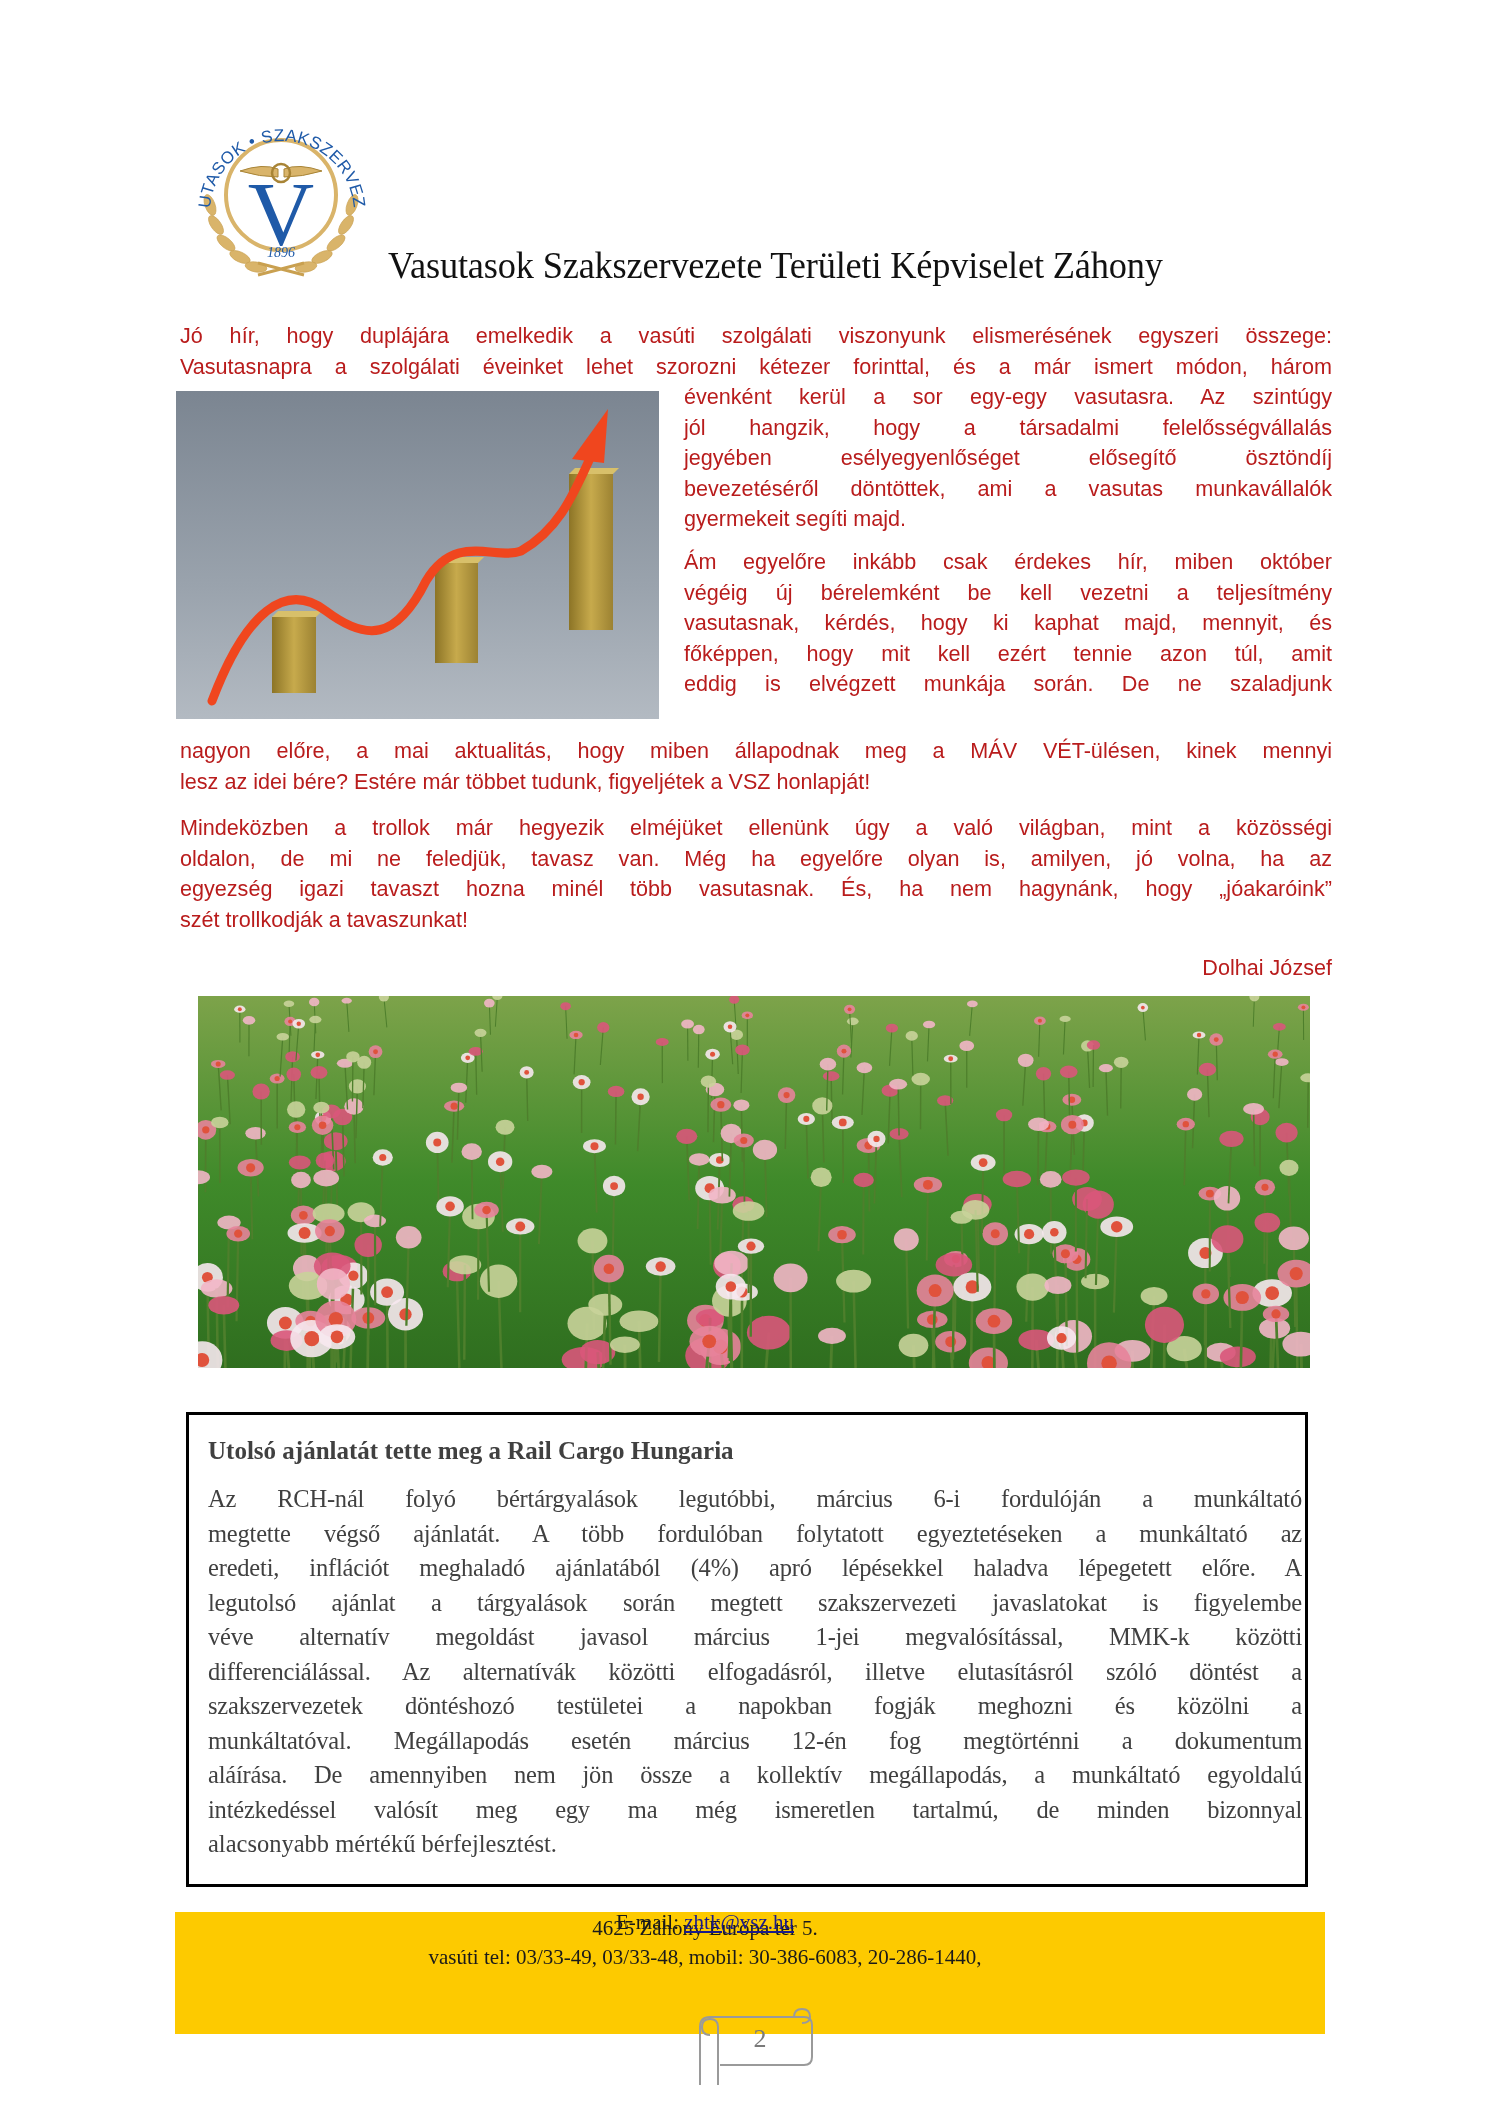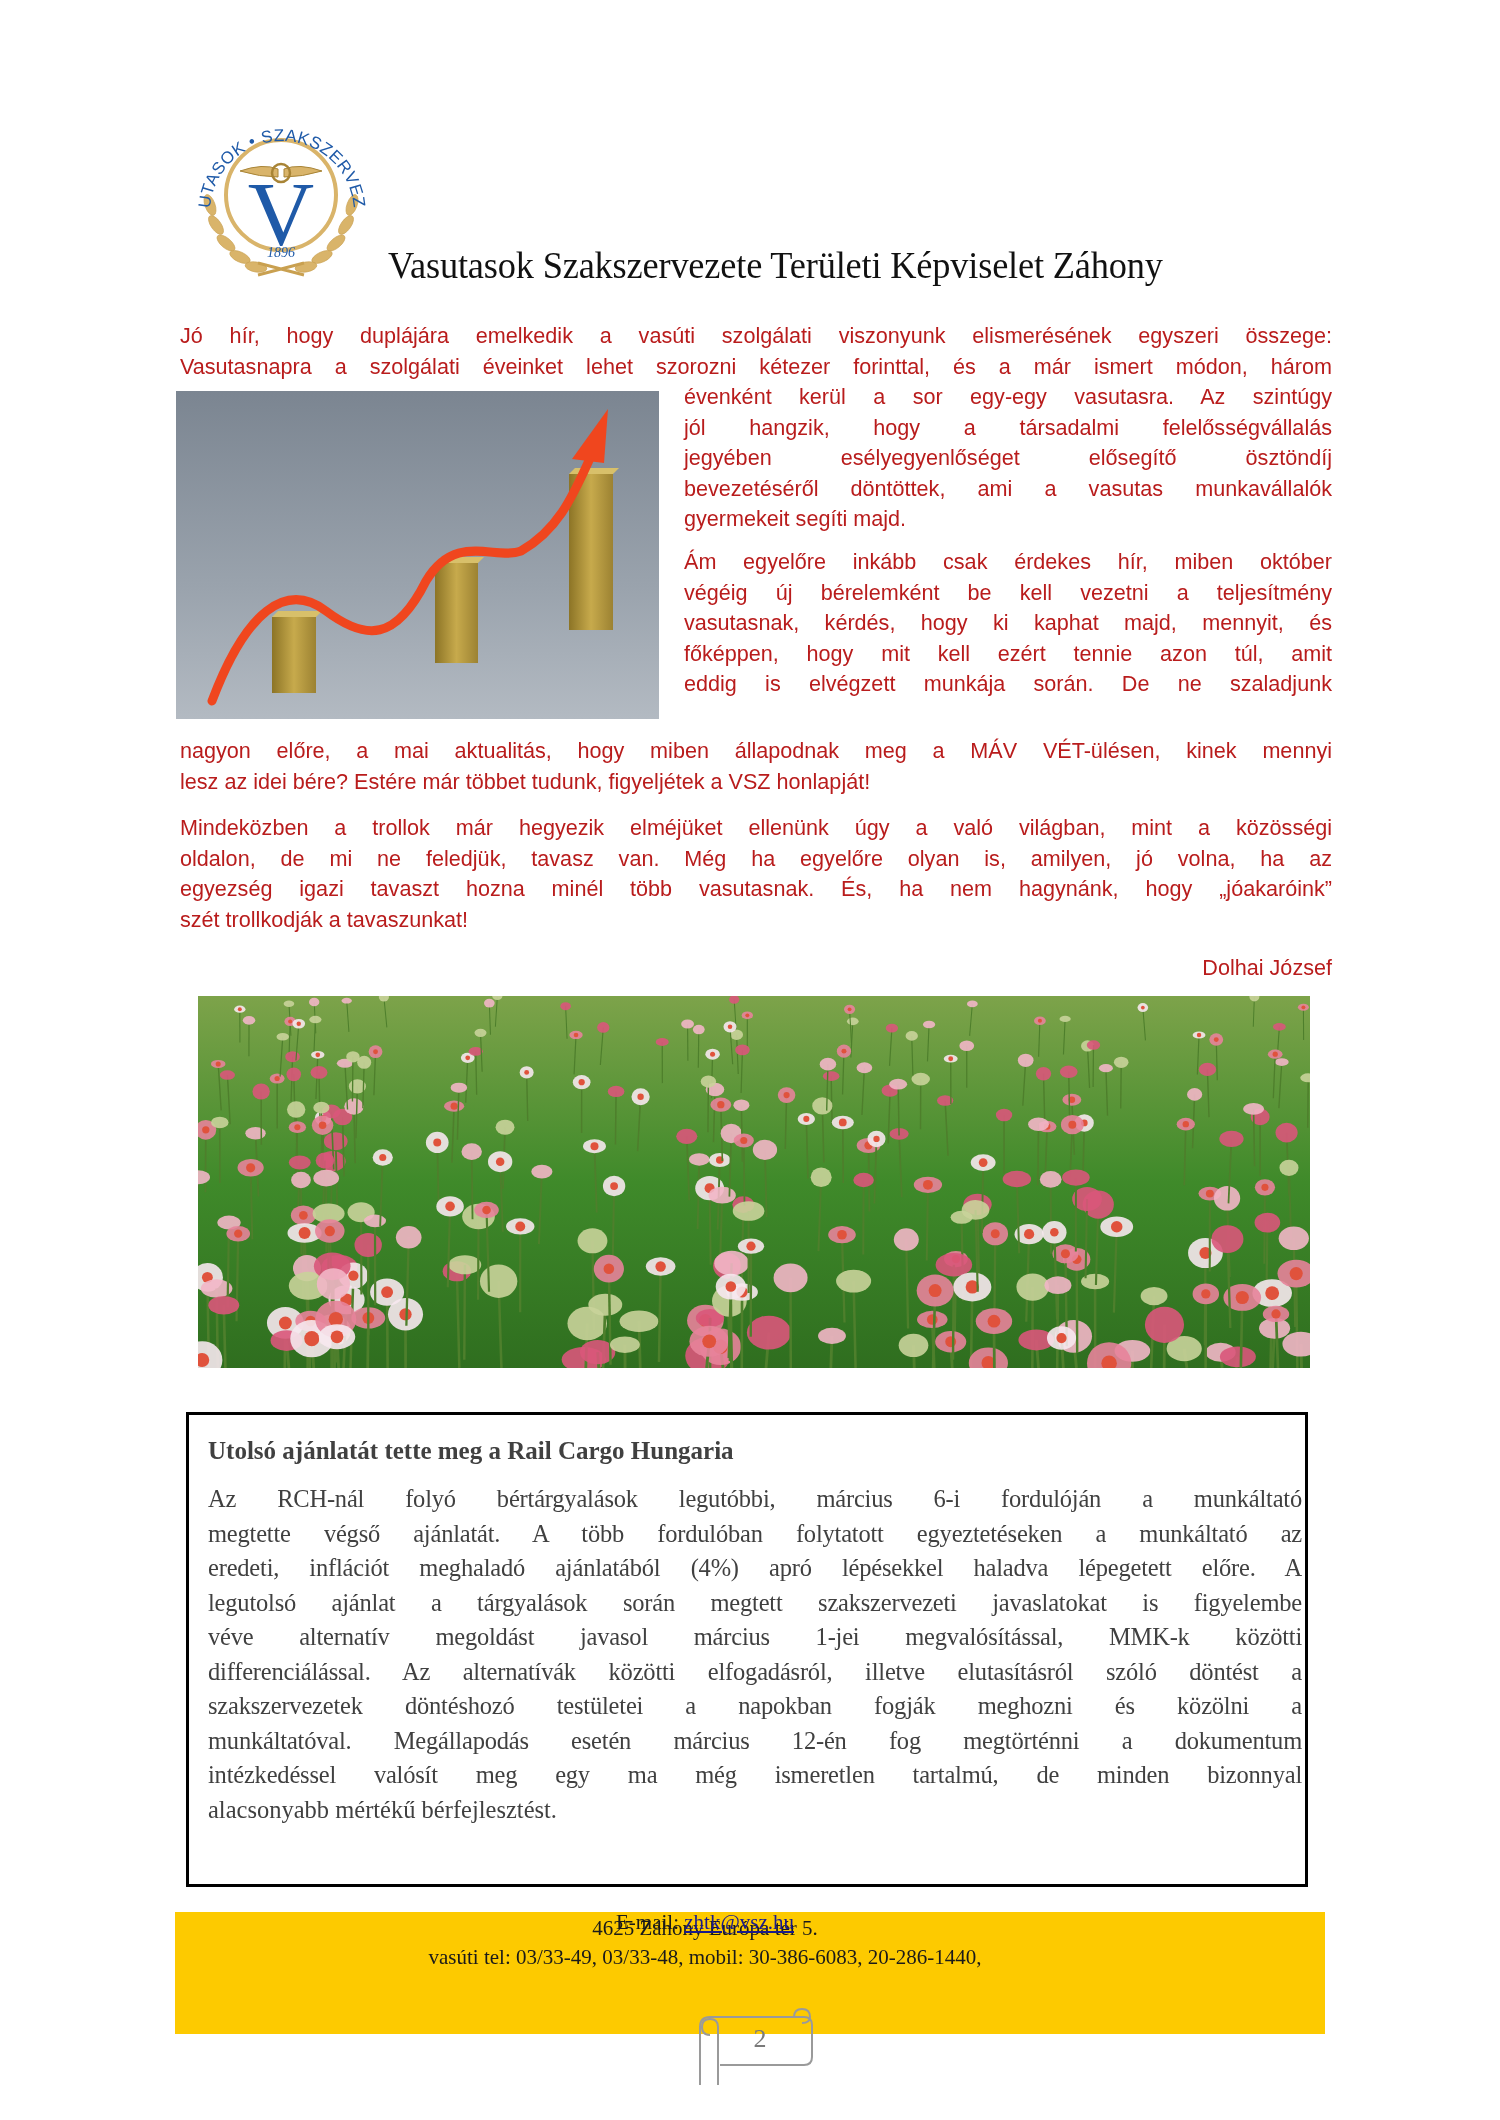--- a/index.html
+++ b/index.html
@@ -794,20 +794,21 @@
 <div id="news-title" class="abs serif">Utolsó ajánlatát tette meg a Rail Cargo Hungaria</div>
 <div id="news-body" class="abs serif">
   <span class="jline">Az RCH-nál folyó bértárgyalások legutóbbi, március 6-i fordulóján a munkáltató</span>
   <span class="jline">megtette végső ajánlatát. A több fordulóban folytatott egyeztetéseken a munkáltató az</span>
   <span class="jline">eredeti, inflációt meghaladó ajánlatából (4%) apró lépésekkel haladva lépegetett előre. A</span>
   <span class="jline">legutolsó ajánlat a tárgyalások során megtett szakszervezeti javaslatokat is figyelembe</span>
   <span class="jline">véve alternatív megoldást javasol március 1-jei megvalósítással, MMK-k közötti</span>
   <span class="jline">differenciálással. Az alternatívák közötti elfogadásról, illetve elutasításról szóló döntést a</span>
   <span class="jline">szakszervezetek döntéshozó testületei a napokban fogják meghozni és közölni a</span>
   <span class="jline">munkáltatóval. Megállapodás esetén március 12-én fog megtörténni a dokumentum</span>
+  <span class="jline">aláírása. De amennyiben nem jön össze a kollektív megállapodás, a munkáltató egyoldalú</span>
   <span class="jline">intézkedéssel valósít meg egy ma még ismeretlen tartalmú, de minden bizonnyal</span>
   <span class="lline">alacsonyabb mértékű bérfejlesztést.</span>
 </div>
 
 <div id="footer" class="abs"></div>
 <div id="foot-l1" class="abs foot">4625 Záhony Európa tér 5.</div>
 <div id="foot-l2" class="abs foot">vasúti tel: 03/33-49, 03/33-48, mobil: 30-386-6083, 20-286-1440,</div>
 <div id="foot-l3" class="abs foot">
   <span>E-mail: </span><a id="email-link">zhtk@vsz.hu</a>
 </div>

